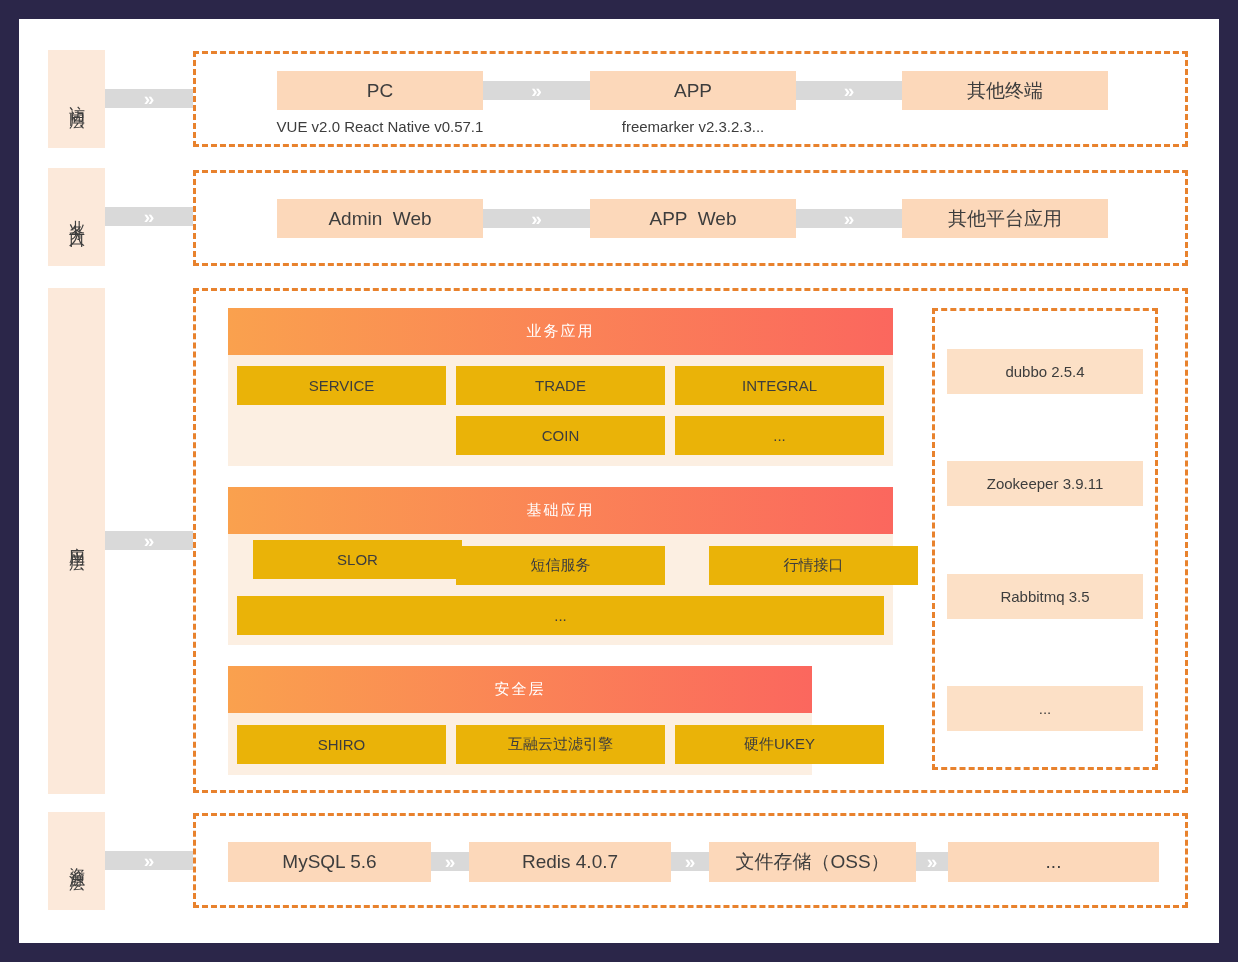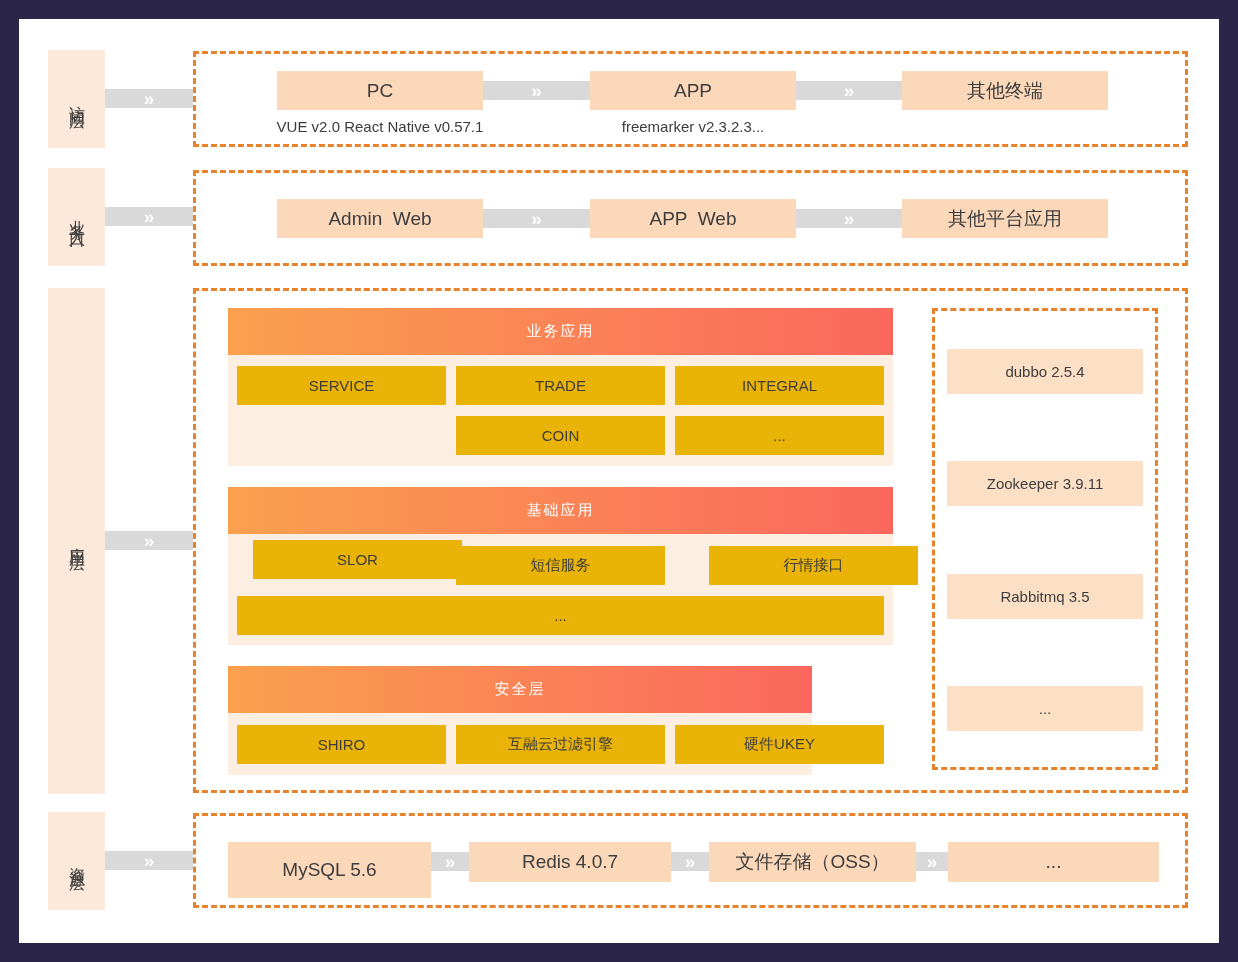--- a/index.html
+++ b/index.html
@@ -114,21 +114,21 @@
     <div class="scell" style="top:150px;">Zookeeper 3.9.11</div>
     <div class="scell" style="top:263px;">Rabbitmq 3.5</div>
     <div class="scell" style="top:375px;">...</div>
   </div>
 
   <div class="abs vlabel" style="left:48px;top:812px;width:57px;height:98px;">资源层</div>
   <div class="abs conn" style="left:105px;top:851px;width:88px;height:19px;">
     <span class="chev">»</span>
   </div>
   <div class="abs dashed" style="left:193px;top:813px;width:995px;height:95px;"></div>
-  <div class="abs node" style="left:228px;top:842px;width:203px;height:56px;">MySQL 5.6</div>
+  <div class="abs node" style="left:228px;top:842px;width:203px;height:40px;">MySQL 5.6</div>
   <div class="abs conn" style="left:431px;top:852px;width:38px;height:19px;">
     <span class="chev">»</span>
   </div>
   <div class="abs node" style="left:469px;top:842px;width:202px;height:40px;">Redis 4.0.7</div>
   <div class="abs conn" style="left:671px;top:852px;width:38px;height:19px;">
     <span class="chev">»</span>
   </div>
   <div class="abs node" style="left:709px;top:842px;width:207px;height:40px;">文件存储（OSS）</div>
   <div class="abs conn" style="left:916px;top:852px;width:32px;height:19px;">
     <span class="chev">»</span>

